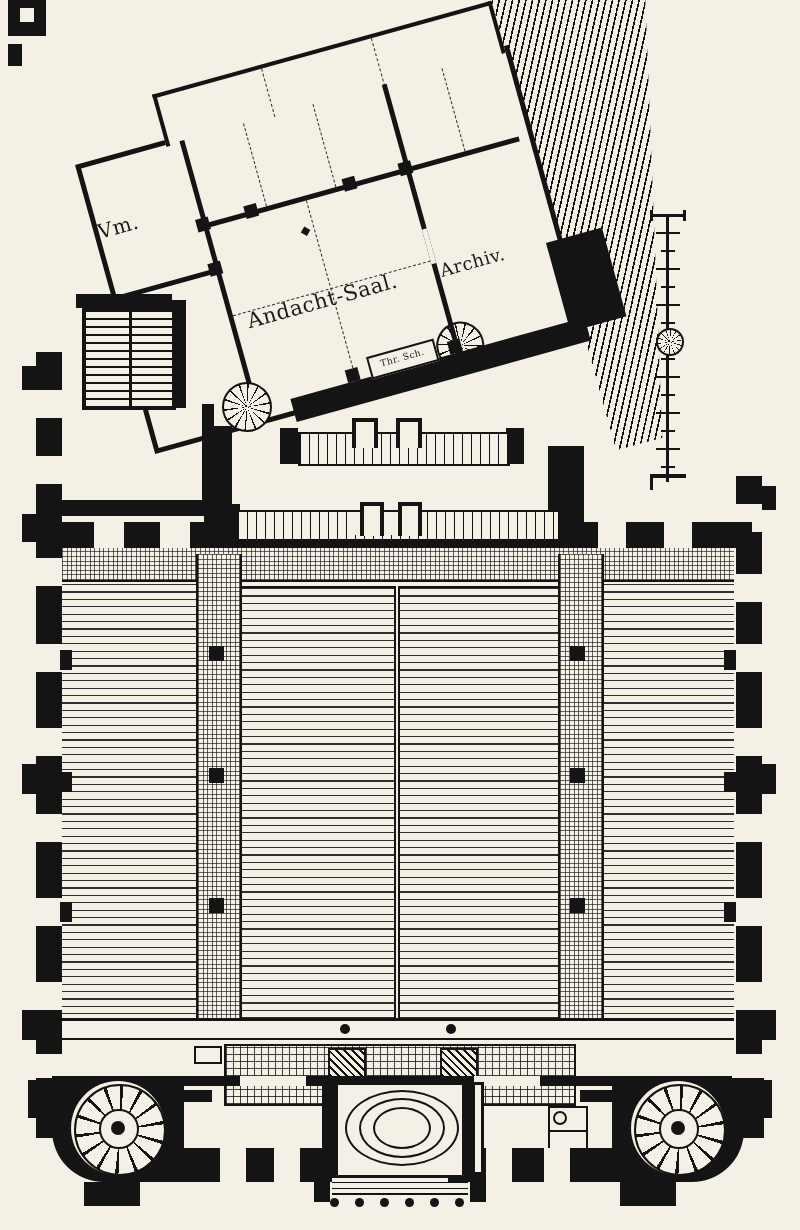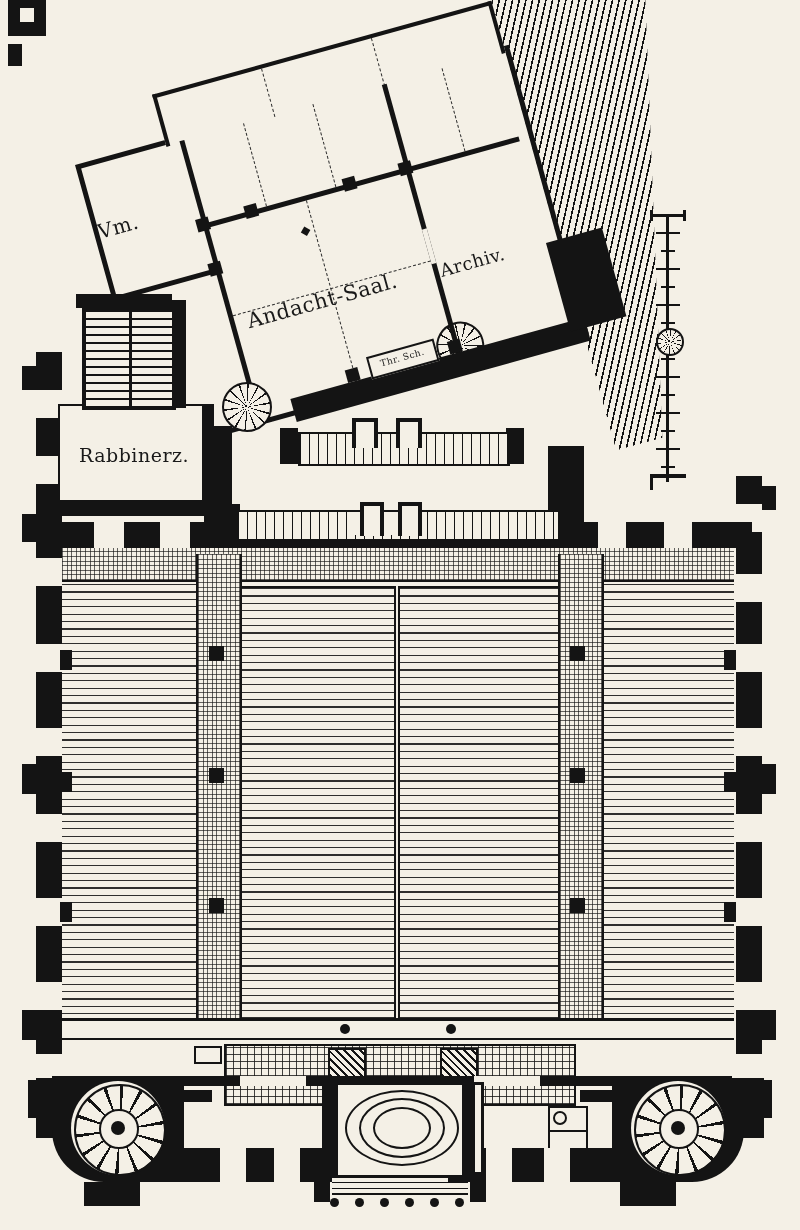--- a/index.html
+++ b/index.html
@@ -79,23 +79,20 @@
     <div class="a lbl" style="left:92px;top:180px;width:210px;font-size:21px">Andacht-Saal.</div>
     <div class="a lbl" style="left:296px;top:184px;width:112px;font-size:18px">Archiv.</div>
     <div class="a lbl" style="left:224px;top:258px;width:66px;height:19px;border:2px solid #141414;background:#f4f0e6;font-size:9px;line-height:16px">Thr. Sch.</div>
   </div>
 
   <div class="a k" style="left:76px;top:294px;width:96px;height:14px;z-index:5"></div>
   <div class="a k" style="left:168px;top:300px;width:18px;height:108px;z-index:5"></div>
   <div class="a treads" style="left:82px;top:306px;width:86px;height:96px;border:4px solid #141414;background-color:#f4f0e6;z-index:5">
     <div class="a k" style="left:50%;top:0;width:2.5px;height:100%"></div>
   </div>
-  <div class="a brd" style="left:58px;top:404px;width:148px;height:98px;z-index:4;display:flex;align-items:center;justify-content:center">
-    <span class="lbl" style="font-size:19px">Rabbinerz.</span>
-  </div>
   <div class="a k" style="left:54px;top:500px;width:158px;height:16px;z-index:4"></div>
   <div class="a k" style="left:202px;top:404px;width:12px;height:100px;z-index:4"></div>
 
   <div class="a k" style="left:36px;top:352px;width:26px;height:740px"></div>
   <div class="a p" style="left:36px;top:390px;width:26px;height:28px"></div>
   <div class="a p" style="left:36px;top:456px;width:26px;height:28px"></div>
   <div class="a p" style="left:36px;top:558px;width:26px;height:28px"></div>
   <div class="a p" style="left:36px;top:644px;width:26px;height:28px"></div>
   <div class="a p" style="left:36px;top:728px;width:26px;height:28px"></div>
   <div class="a p" style="left:36px;top:814px;width:26px;height:28px"></div>

